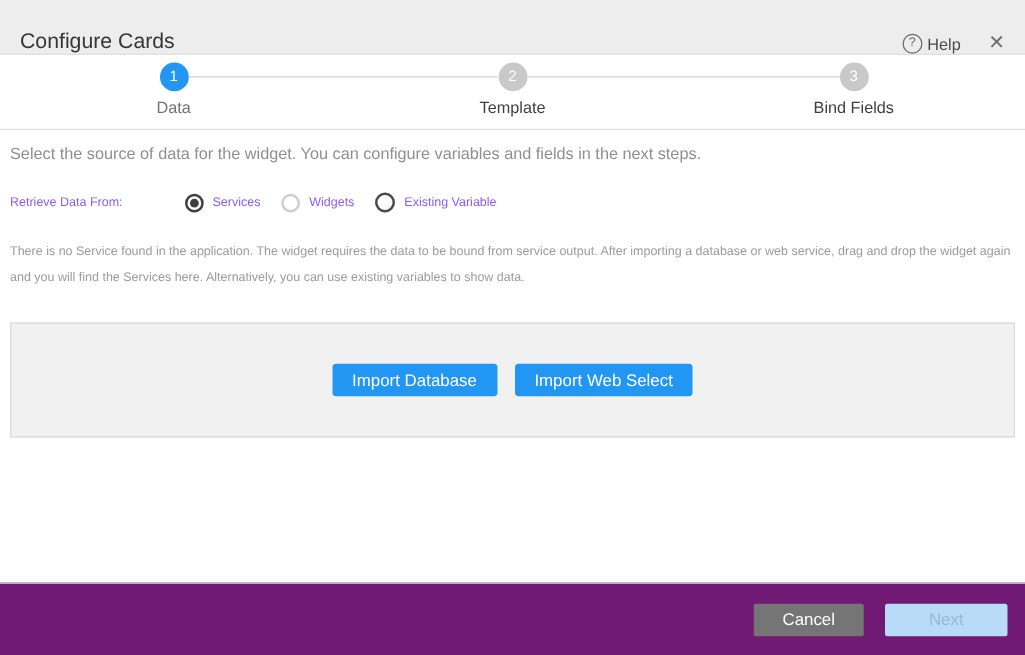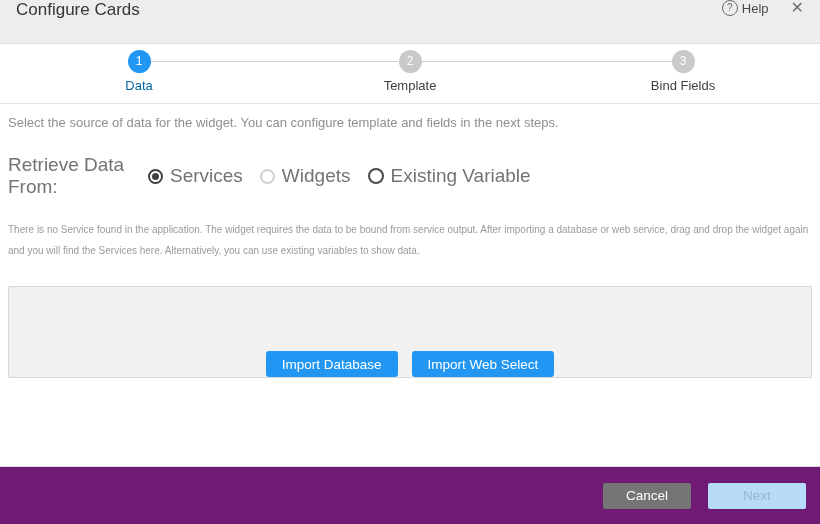--- a/index.html
+++ b/index.html
@@ -12,21 +12,21 @@
     color: #3c3c3c;
   }
   .dialog { width: 820px; height: 524px; position: relative; background: #fff; }
 
   
   .header {
     height: 44px;
     background: #ededed;
     border-bottom: 1px solid #e0e0e0;
     display: flex;
-    align-items: flex-start;
+    align-items: flex-end;
     padding: 0 16px;
   }
   .header .title { flex: 1; font-size: 17px; color: #363636; }
   .header .right { display: flex; align-items: center; }
   .help-group { display: flex; align-items: center; cursor: pointer; }
   .help-icon {
     width: 16px; height: 16px;
     border: 1.5px solid #6b6b6b;
     border-radius: 50%;
     color: #6b6b6b;
@@ -67,34 +67,34 @@
     border-radius: 50%;
     margin: 6px auto 0;
     color: #ffffff;
     font-size: 12px;
     line-height: 23px;
     text-align: center;
   }
   .step.active .step-circle { background: #2196f3; }
   .step.inactive .step-circle { background: #c9c9c9; }
   .step-label { margin-top: 5px; font-size: 13px; color: #3f3f3f; }
-  .step.active .step-label { color: #0369a1; }
+  .step.active .step-label { color: #737373; }
 
   
   .intro {
     margin: 11px 8px 0;
     font-size: 13px;
     color: #8f8f8f;
   }
   .retrieve-row {
     display: flex;
     align-items: center;
     margin: 24px 8px 0;
-    font-size: 19px;
-    color: #737373;
+    font-size: 10px;
+    color: #8b5cf6;
   }
   .retrieve-label { width: 140px; }
   .radio-group { display: flex; align-items: center; }
   .radio-item { display: flex; align-items: center; margin-right: 17px; cursor: pointer; }
   .radio-mark {
     width: 15px; height: 15px;
     border-radius: 50%;
     display: inline-flex;
     align-items: center;
     justify-content: center;
@@ -116,21 +116,21 @@
     line-height: 21px;
     color: #9b9b9b;
   }
 
   .panel {
     margin: 25px 8px 0;
     height: 92px;
     background: #f1f1f1;
     border: 1px solid #d9d9d9;
     display: flex;
-    align-items: flex-end;
+    align-items: center;
     justify-content: center;
     gap: 14px;
   }
   .blue-btn {
     background: #2196f3;
     color: #ffffff;
     border: none;
     height: 26px;
     padding: 0 16px;
     font-size: 13.5px;
@@ -201,21 +201,21 @@
     <div class="step s2 inactive">
       <div class="step-circle">2</div>
       <div class="step-label">Template</div>
     </div>
     <div class="step s3 inactive">
       <div class="step-circle">3</div>
       <div class="step-label">Bind Fields</div>
     </div>
   </div>
 
-  <div class="intro">Select the source of data for the widget. You can configure template and fields in the next steps.</div>
+  <div class="intro">Select the source of data for the widget. You can configure variables and fields in the next steps.</div>
 
   <div class="retrieve-row">
     <div class="retrieve-label">Retrieve Data From:</div>
     <div class="radio-group">
       <div class="radio-item">
         <span class="radio-mark selected"></span>
         <span>Services</span>
       </div>
       <div class="radio-item">
         <span class="radio-mark disabled"></span>

